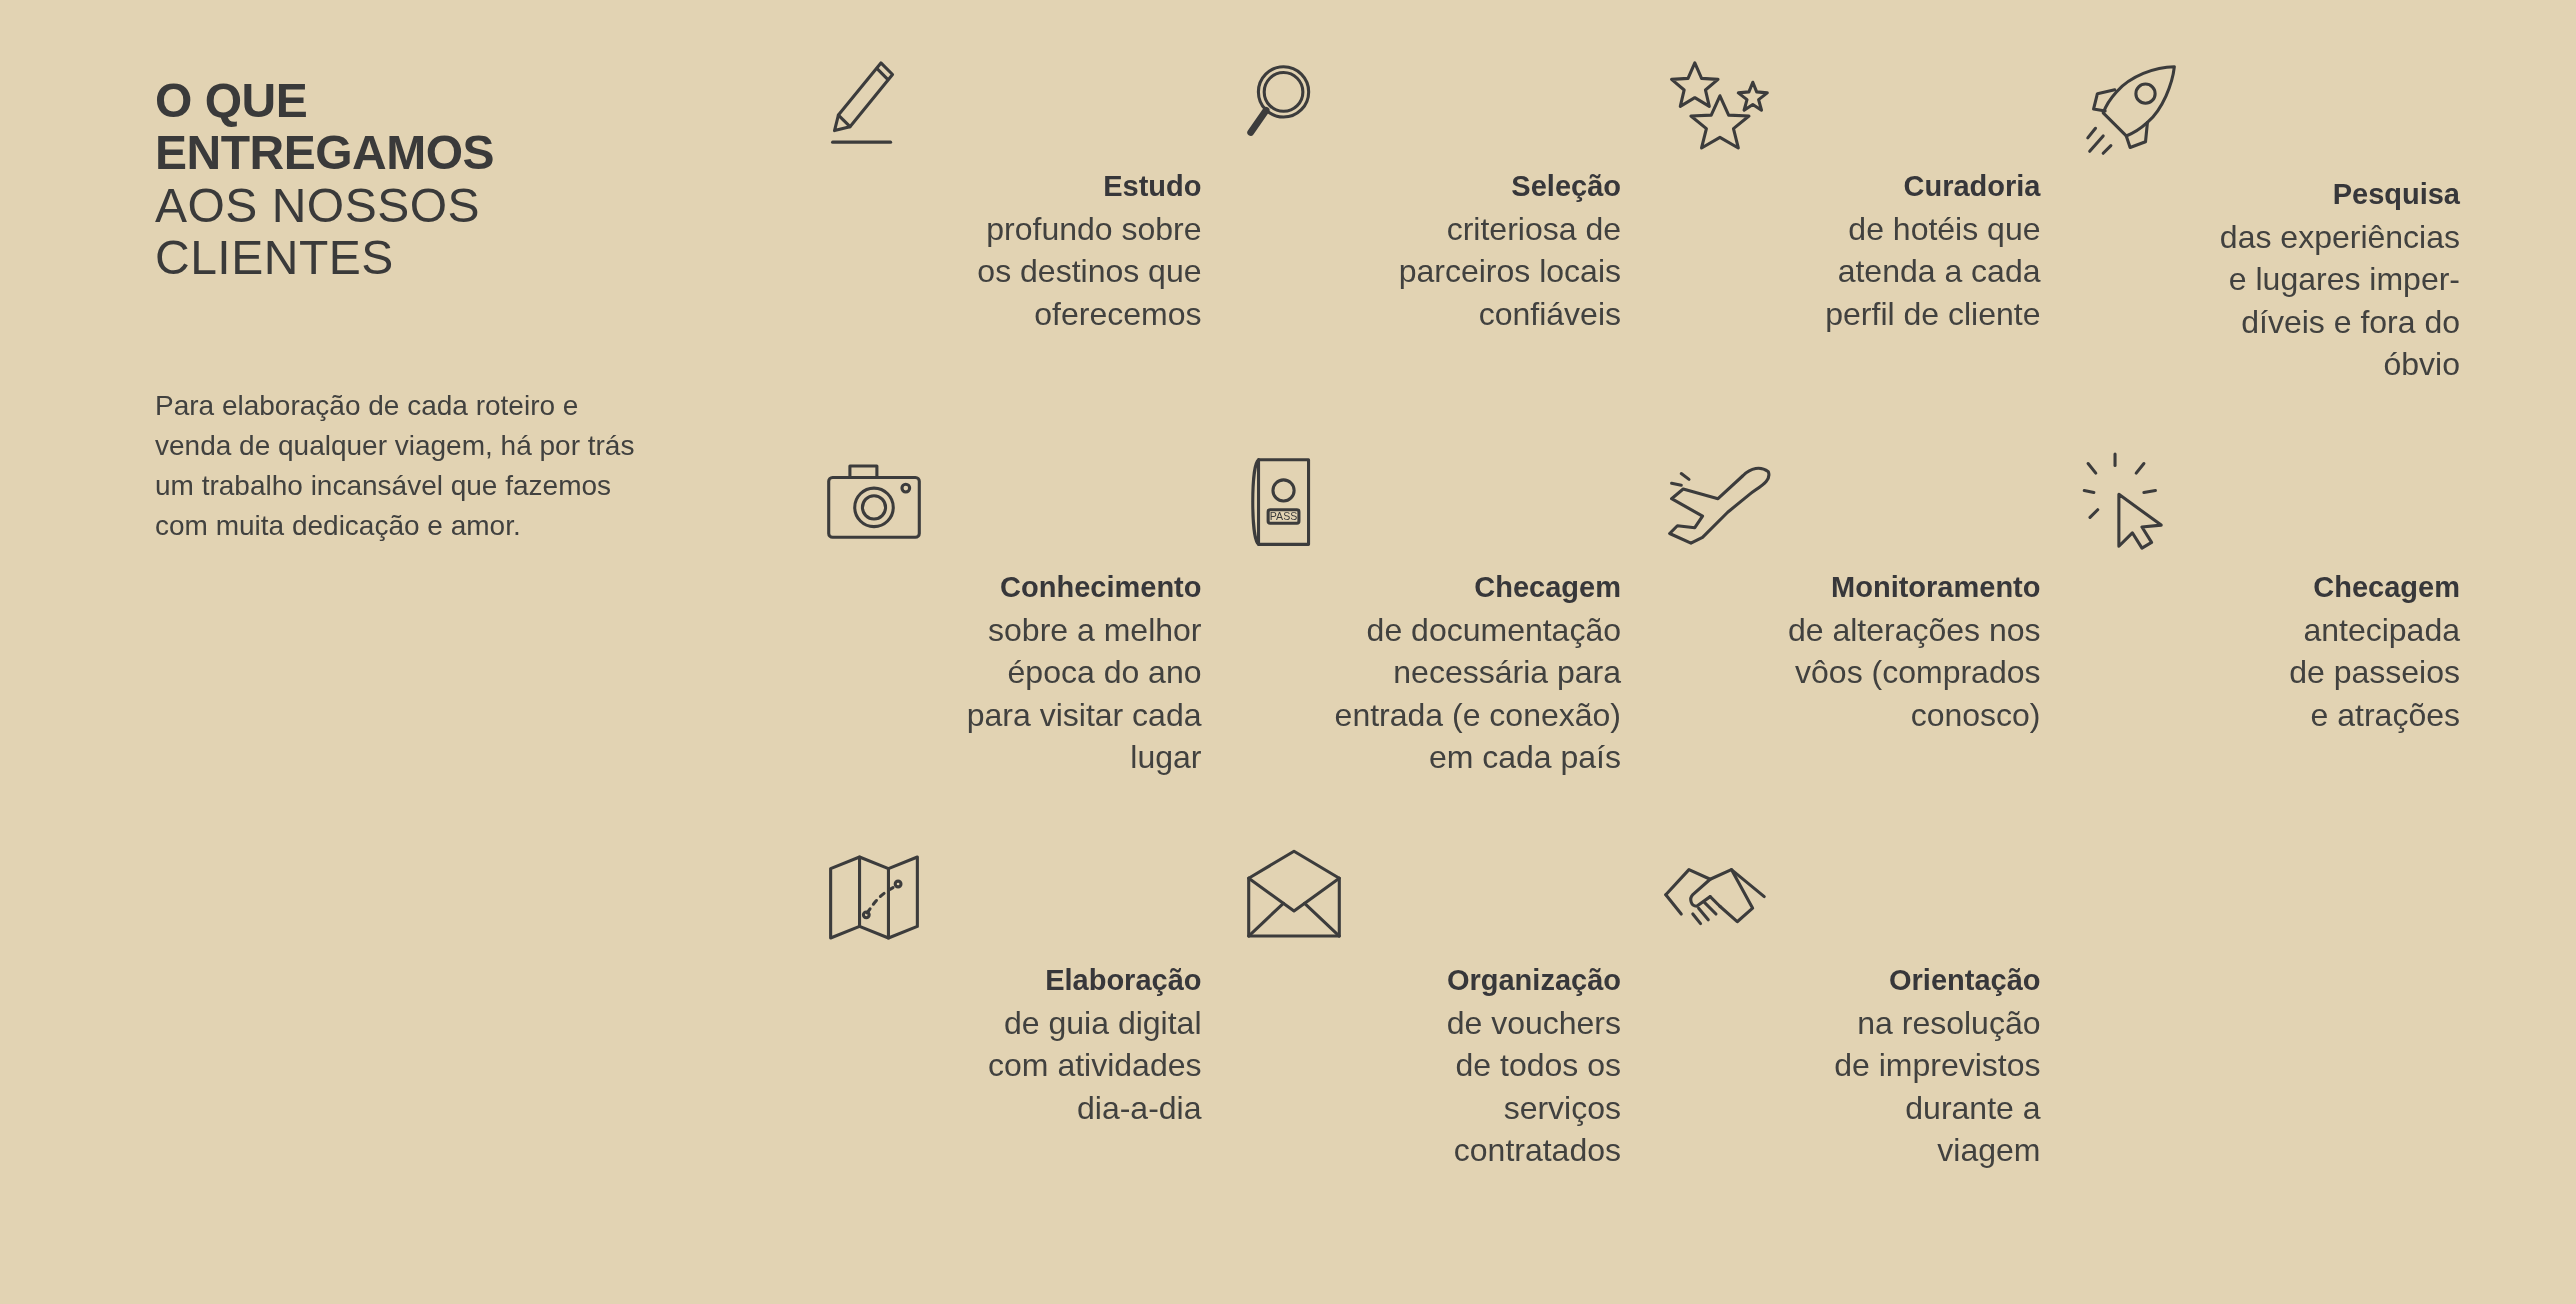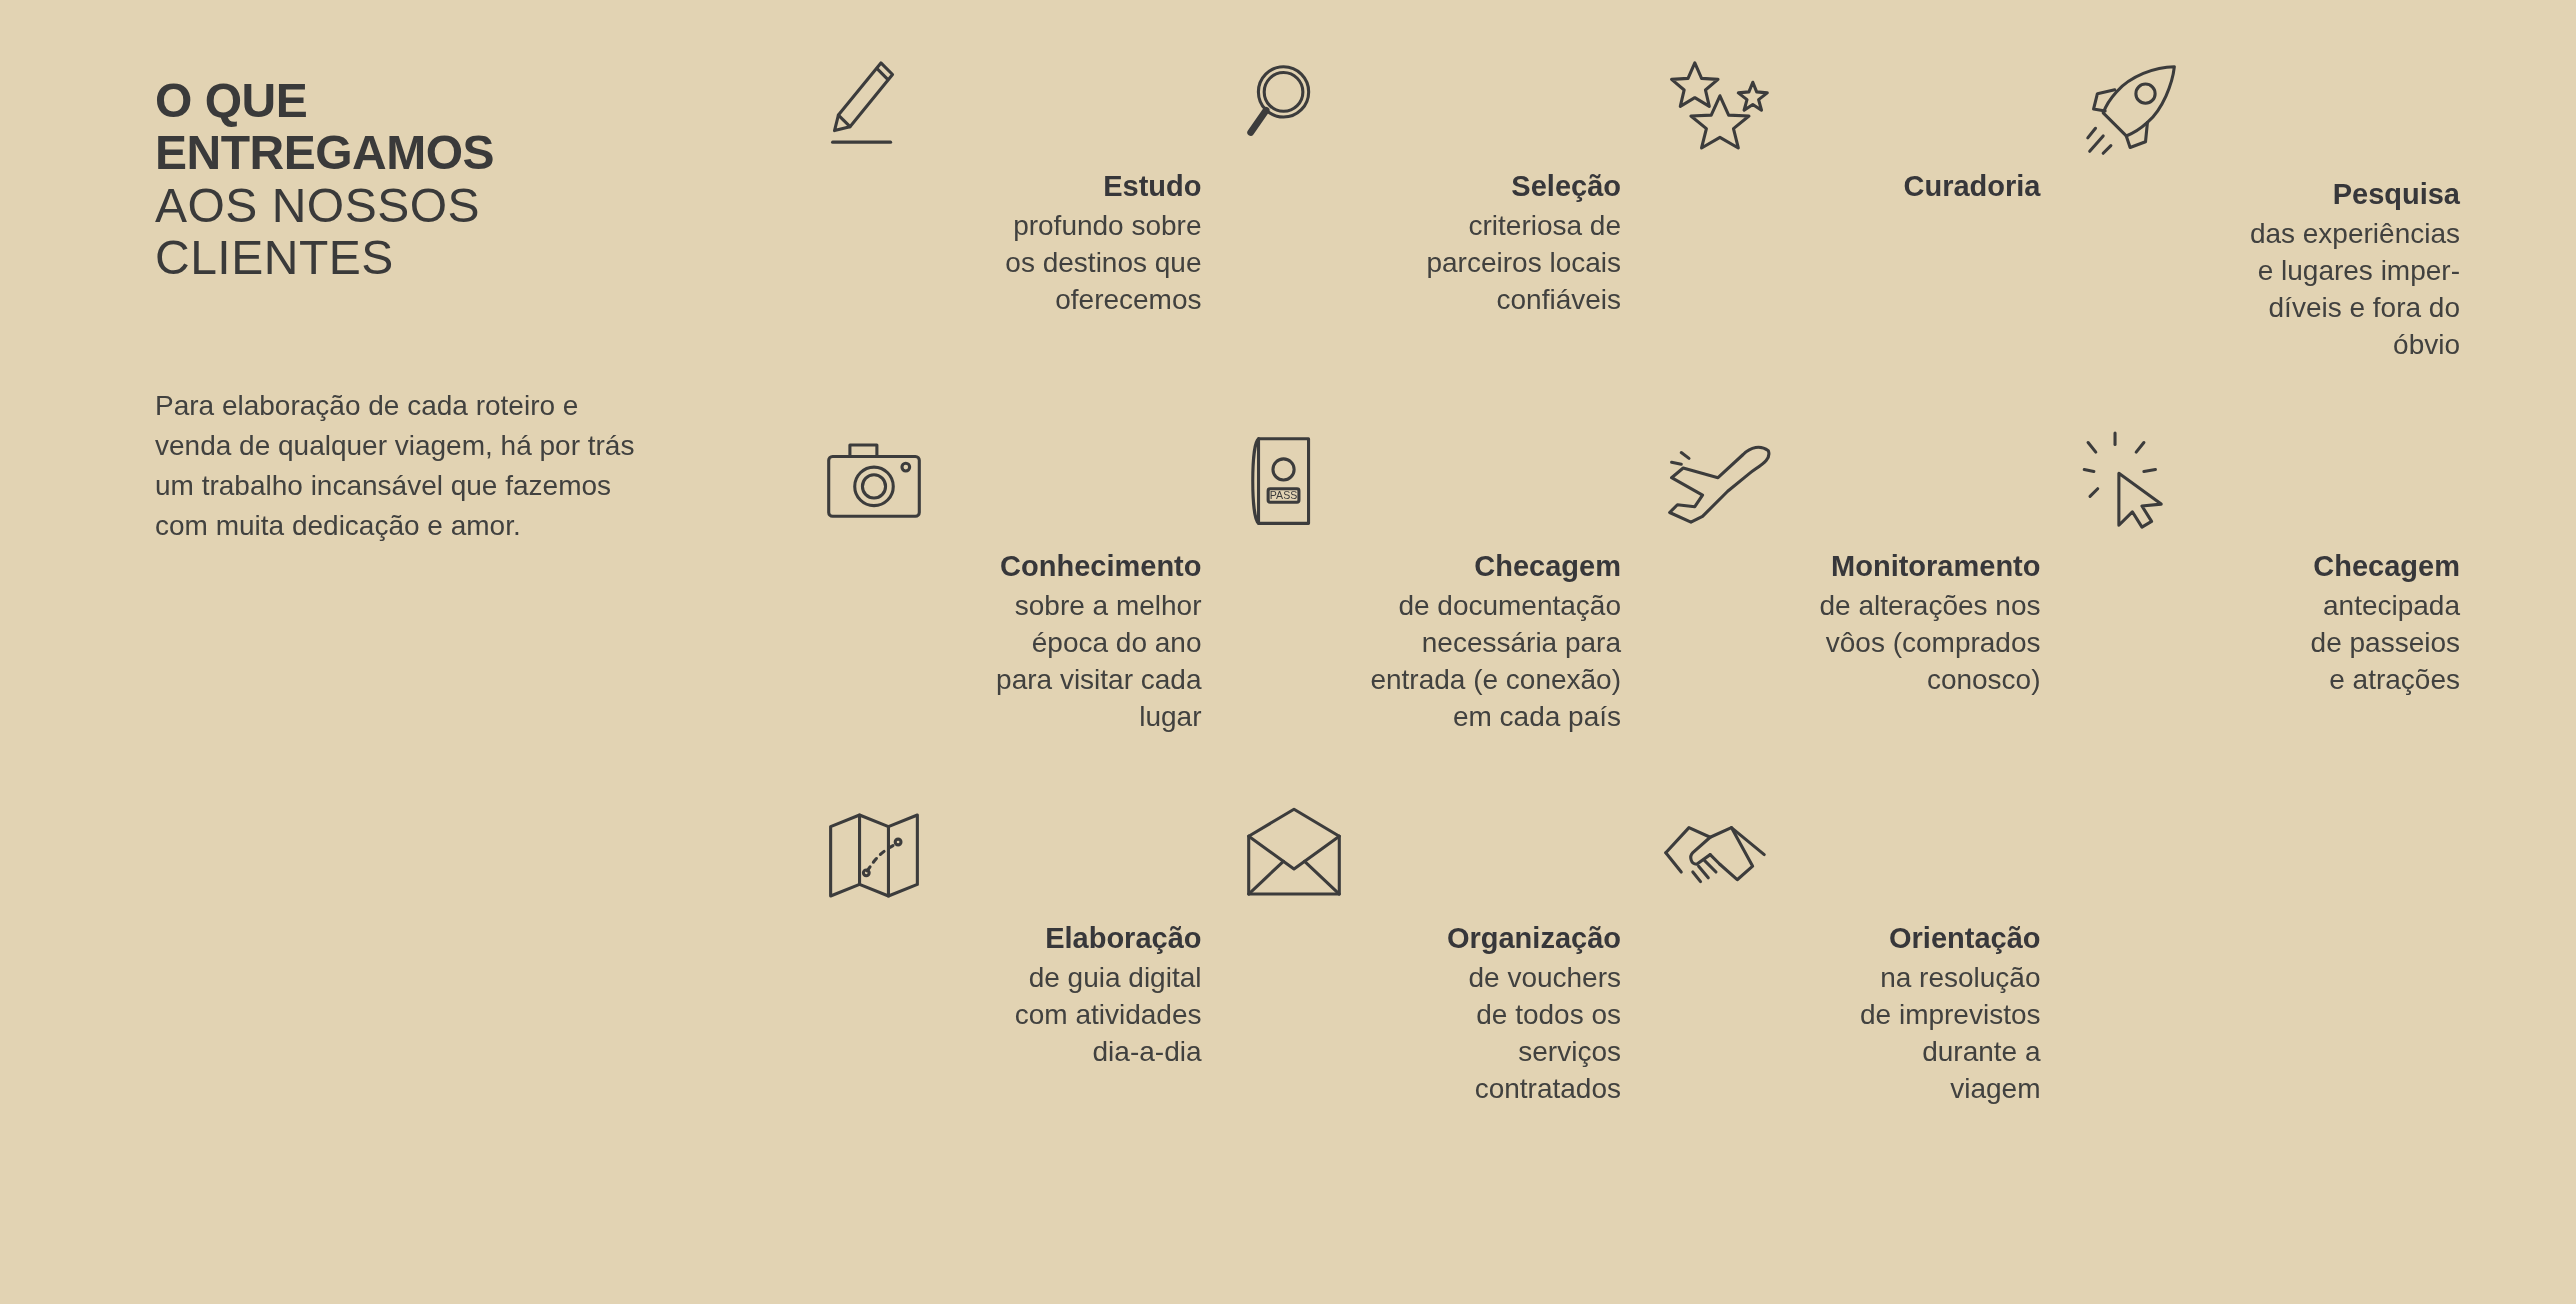--- a/index.html
+++ b/index.html
@@ -83,21 +83,21 @@
     display: block;
   }
   .cell-title {
     font-size: 29px;
     font-weight: 700;
     line-height: 1.2;
     margin: 0 0 3.9px 0;
     color: #37373a;
   }
   .cell-desc {
-    font-size: 28px;
+    font-size: 32px;
     font-weight: 300;
     line-height: 1.32;
     margin: 0;
     color: #41413f;
     white-space: pre-line;
   }
 
   
   .row-1 .icon { height: 106px; }
   .row-2 .icon { height: 114px; }
@@ -151,20 +151,23 @@
 
     <div class="cell row-1">
       <div class="icon">
         <svg width="116" height="97" viewBox="0 0 120 100" fill="none" stroke="#3c3c3c" stroke-width="3.2" stroke-linecap="round" stroke-linejoin="round">
           <path d="M36 8 L43 24 L60 25 L47 36 L51 53 L36 44 L21 53 L25 36 L12 25 L29 24 Z"></path>
           <path d="M62 42 L71 62 L92 63 L76 76 L81 96 L62 85 L43 96 L48 76 L32 63 L53 62 Z"></path>
           <path d="M96 28 L100 38 L111 39 L102 46 L105 57 L96 51 L87 57 L90 46 L81 39 L92 38 Z"></path>
         </svg>
       </div>
       <p class="cell-title">Curadoria</p>
+      <p class="cell-desc">de hotéis que
+atenda a cada
+perfil de cliente</p>
     </div>
 
 
     <div class="cell row-2">
       <div class="icon">
         <svg width="106" height="101" viewBox="0 0 110 105" fill="none" stroke="#3c3c3c" stroke-width="3.2" stroke-linecap="round" stroke-linejoin="round">
           <path d="M98 8 C78 8 52 18 38 34 C28 45 24 56 24 56 L48 80 C48 80 59 76 70 66 C86 52 96 26 98 8 Z"></path>
           <circle cx="68" cy="36" r="10"></circle>
           <path d="M36 32 L18 36 L14 52 L26 54"></path>
           <path d="M70 66 L68 86 L52 92 L48 80"></path>

